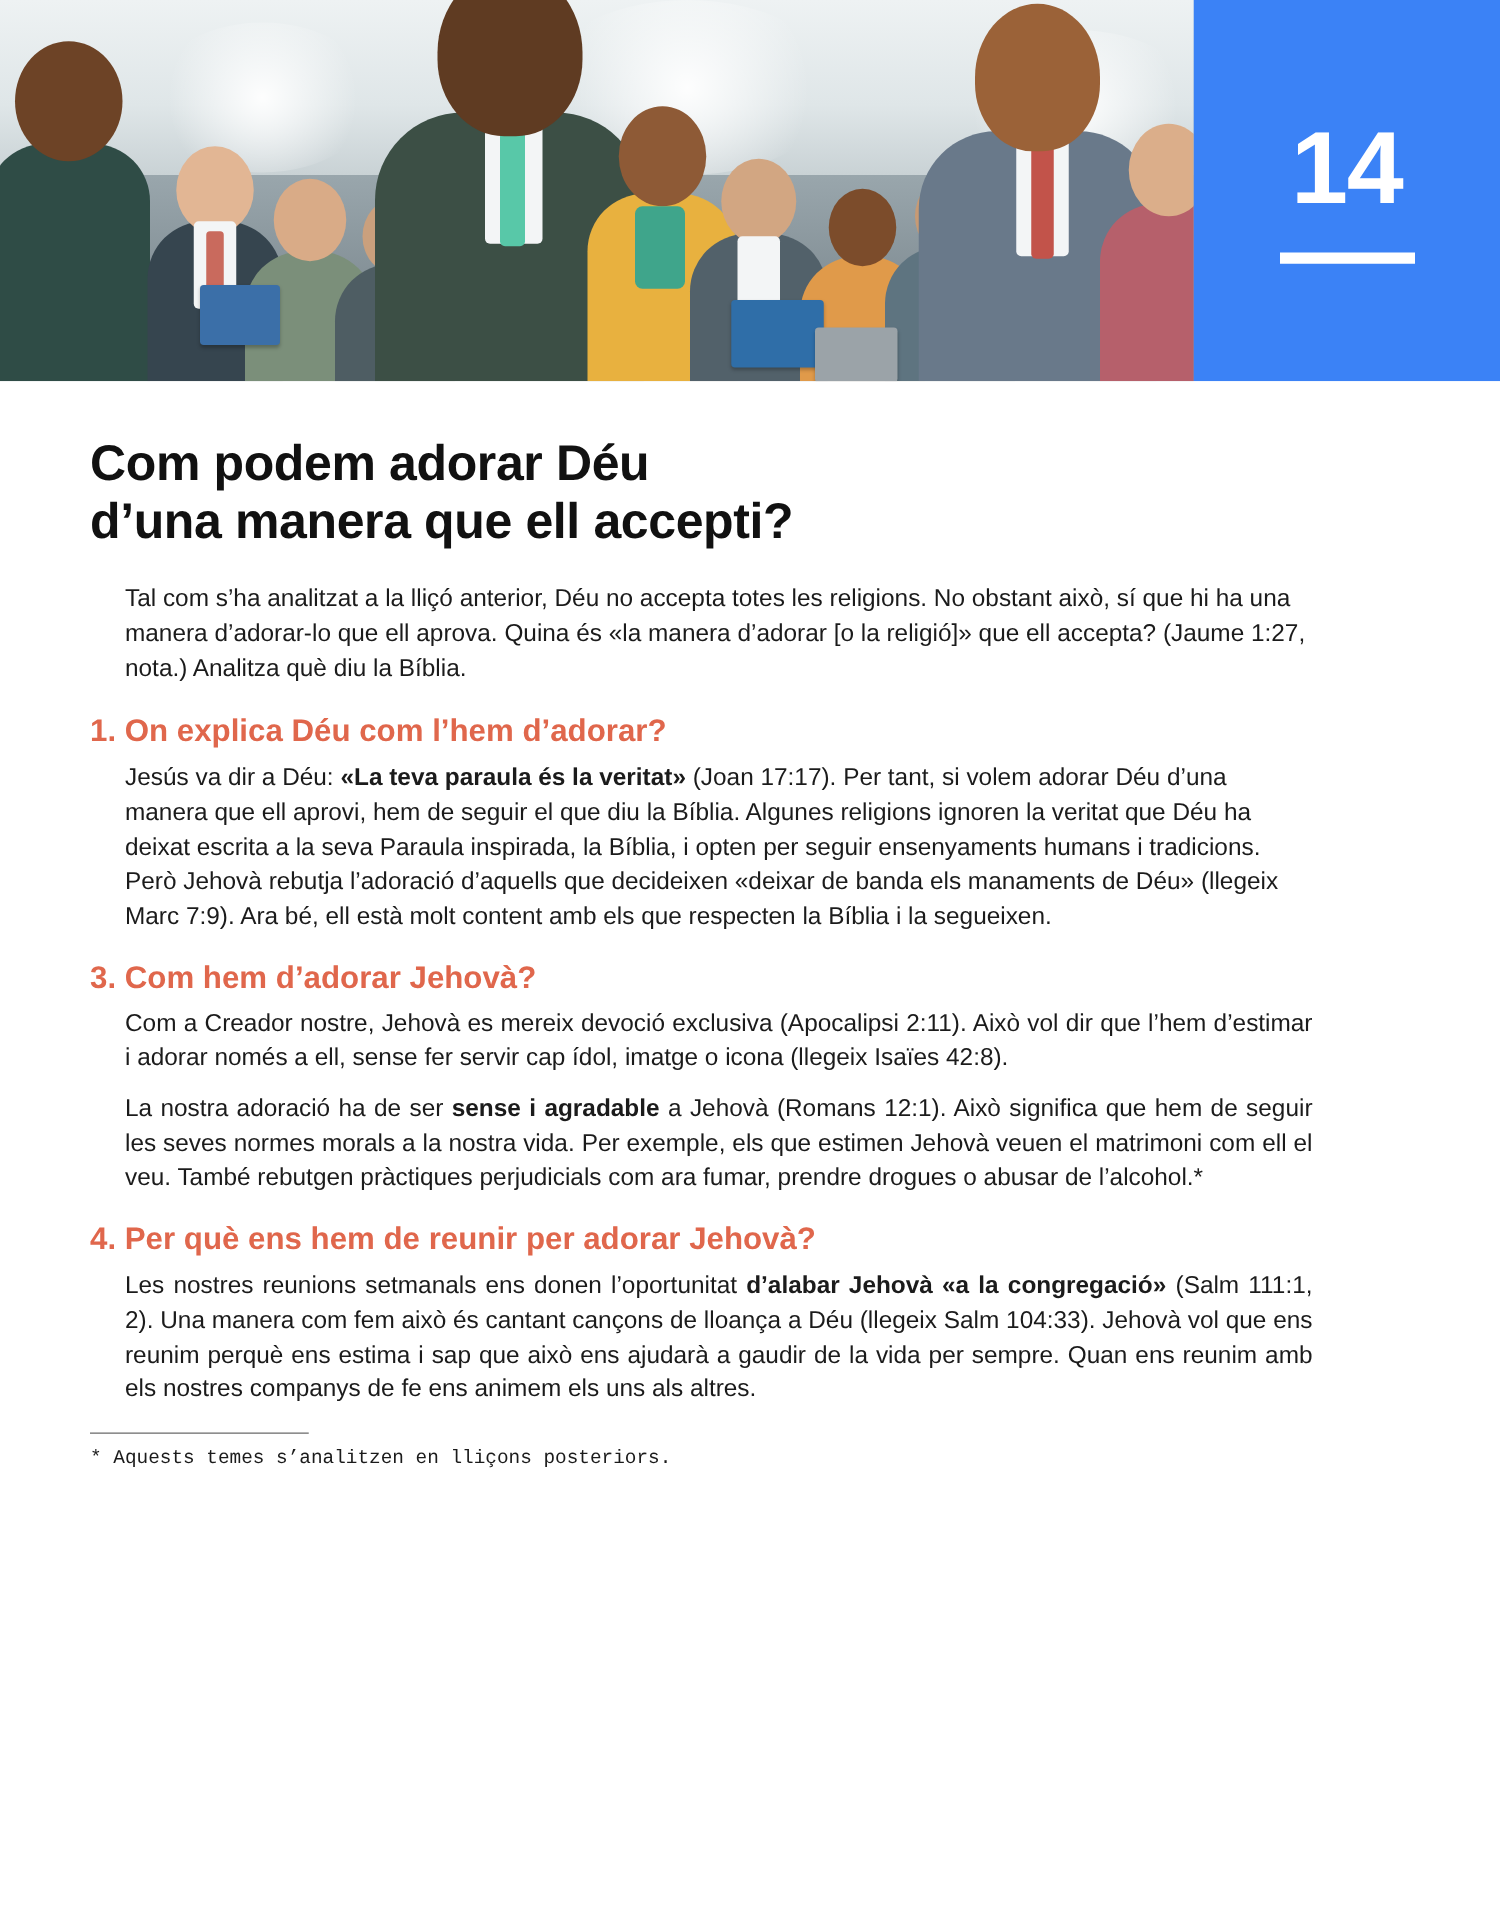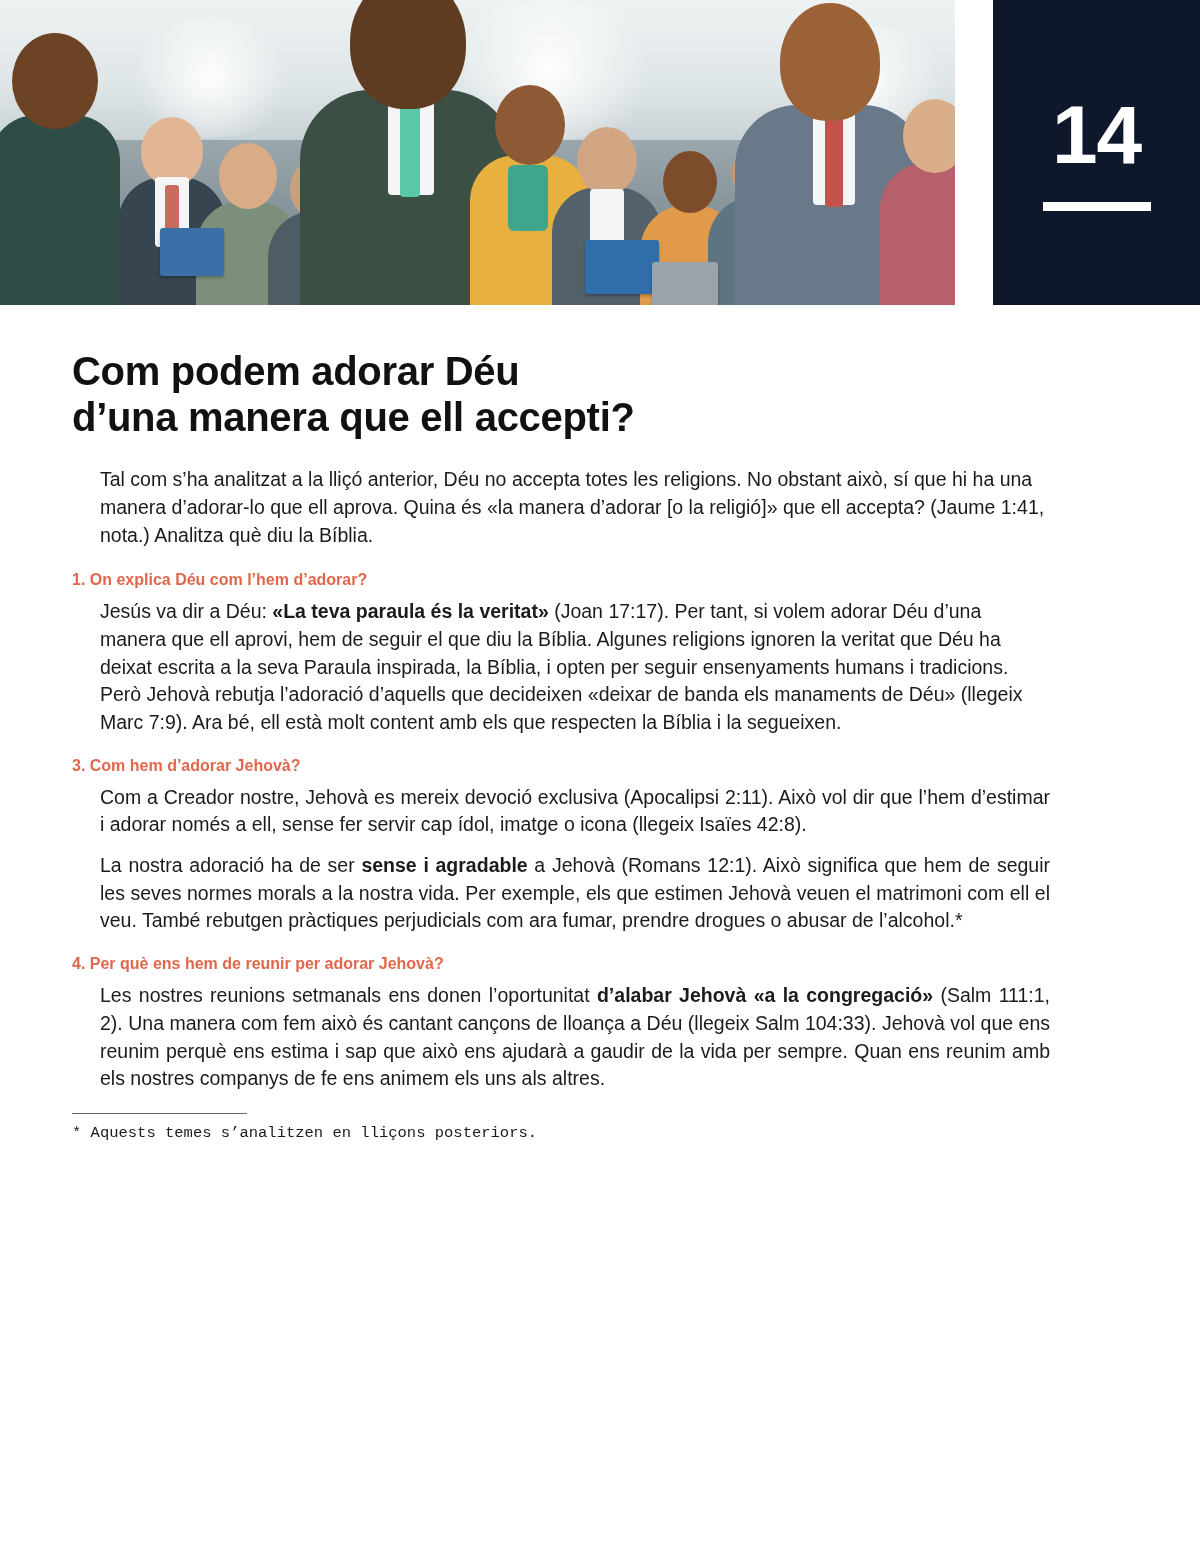--- a/index.html
+++ b/index.html
@@ -74,23 +74,23 @@
   .book {
     position: absolute;
     border-radius: 3px;
     box-shadow: 0 2px 3px rgba(0,0,0,0.25);
   }
 
   
   .number-panel {
     position: absolute;
     right: 0; top: 0;
-    width: 207px;
+    width: 245px;
     height: 305px;
-    background: #0f172a;
+    background: #3b82f6;
     display: flex;
     flex-direction: column;
     align-items: center;
     justify-content: center;
   }
   .lesson-number {
     font-size: 82px;
     font-weight: 700;
     color: #ffffff;
     line-height: 1;
@@ -130,21 +130,21 @@
     color: #1b1b1b;
   }
   p.intro {
     margin-bottom: 22px;
   }
   p.justify {
     text-align: justify;
   }
 
   h2.q {
-    font-size: 16px;
+    font-size: 25px;
     font-weight: 700;
     color: #e0674c;
     margin: 0 0 9px 0;
     margin-left: 0;
   }
   .q-block {
     margin-bottom: 20px;
   }
 
   b.bold { font-weight: 700; }
@@ -252,21 +252,21 @@
     <div class="number-rule"></div>
   </div>
 </div>
 
 <div class="page-body">
 
   <h1 class="title">Com podem adorar Déu
 d’una manera que ell accepti?</h1>
 
   <div class="text-col">
-    <p class="para intro">Tal com s’ha analitzat a la lliçó anterior, Déu no accepta totes les religions. No obstant això, sí que hi ha una manera d’adorar-lo que ell aprova. Quina és «la manera d’adorar [o la religió]» que ell accepta? (Jaume 1:41, nota.) Analitza què diu la Bíblia.</p>
+    <p class="para intro">Tal com s’ha analitzat a la lliçó anterior, Déu no accepta totes les religions. No obstant això, sí que hi ha una manera d’adorar-lo que ell aprova. Quina és «la manera d’adorar [o la religió]» que ell accepta? (Jaume 1:27, nota.) Analitza què diu la Bíblia.</p>
   </div>
 
   <div id="sections-root">
       <div class="q-block">
         <h2 class="q">1. On explica Déu com l’hem d’adorar?</h2>
         <div class="text-col">
           <p class="para">Jesús va dir a Déu: <b class="bold">«La teva paraula és la veritat»</b> (Joan 17:17). Per tant, si volem adorar Déu d’una manera que ell aprovi, hem de seguir el que diu la Bíblia. Algunes religions ignoren la veritat que Déu ha deixat escrita a la seva Paraula inspirada, la Bíblia, i opten per seguir ensenyaments humans i tradicions. Però Jehovà rebutja l’adoració d’aquells que decideixen «deixar de banda els manaments de Déu» (llegeix Marc 7:9). Ara bé, ell està molt content amb els que respecten la Bíblia i la segueixen.</p>
         </div>
       </div>
       <div class="q-block">

